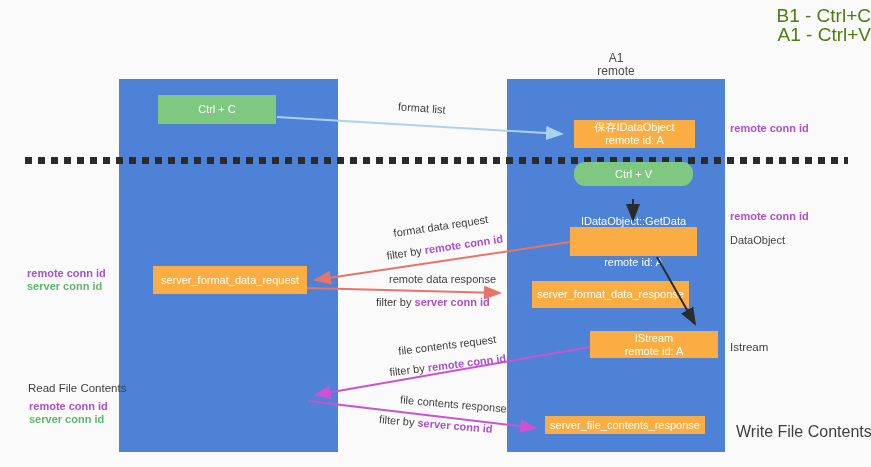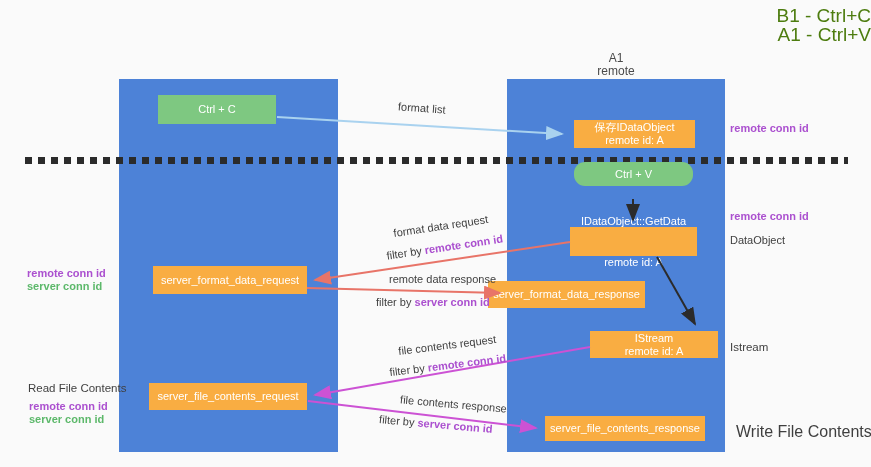--- a/index.html
+++ b/index.html
@@ -56,34 +56,31 @@
 
   <div class="abs node orange" style="left:570px;top:227px;width:127px;height:29px;gap:28px;">
     <div>IDataObject::GetData</div>
     <div>remote id: A</div>
   </div>
 
   <div class="abs node orange" style="left:153px;top:266px;width:154px;height:28px;">
     <div>server_format_data_request</div>
   </div>
 
-  <div class="abs node orange" style="left:488px;top:281px;width:157px;height:27px;">
+  <div class="abs node orange" style="left:532px;top:281px;width:157px;height:27px;">
     <div>server_format_data_response</div>
   </div>
 
   <div class="abs node orange" style="left:590px;top:331px;width:128px;height:27px;">
     <div>IStream</div>
     <div>remote id: A</div>
   </div>
 
-  <div class="abs node orange" style="left:149px;top:383px;width:158px;height:27px;">
-    <div>server_file_contents_request</div>
-  </div>
 
-  <div class="abs node orange" style="left:545px;top:416px;width:160px;height:25px;">
+  <div class="abs node orange" style="left:545px;top:416px;width:160px;height:18px;">
     <div>server_file_contents_response</div>
   </div>
 
   <svg class="overlay" width="871" height="467" viewBox="0 0 871 467">
     <defs>
       <marker id="m-blue" markerWidth="9" markerHeight="7" refX="8" refY="3.5" orient="auto">
           <path d="M0,0 L9,3.5 L0,7 z" fill="#a9d2ef"></path>
         </marker>
       <marker id="m-black" markerWidth="9" markerHeight="7" refX="8" refY="3.5" orient="auto">
           <path d="M0,0 L9,3.5 L0,7 z" fill="#2b2b2b"></path>

